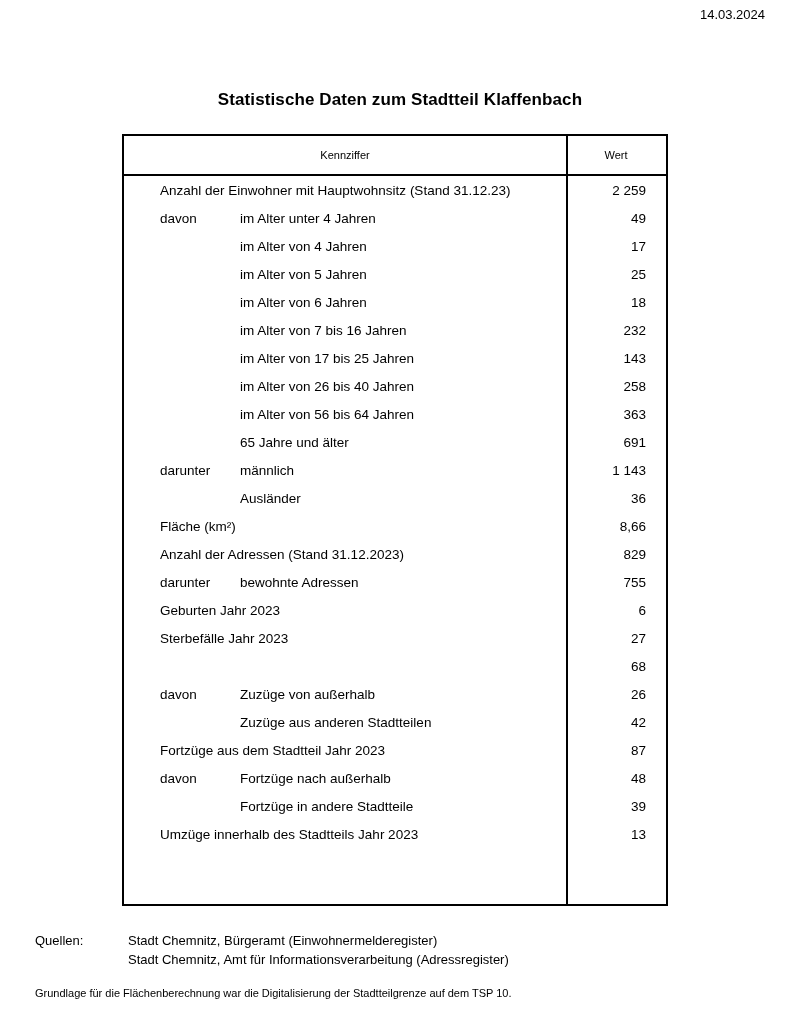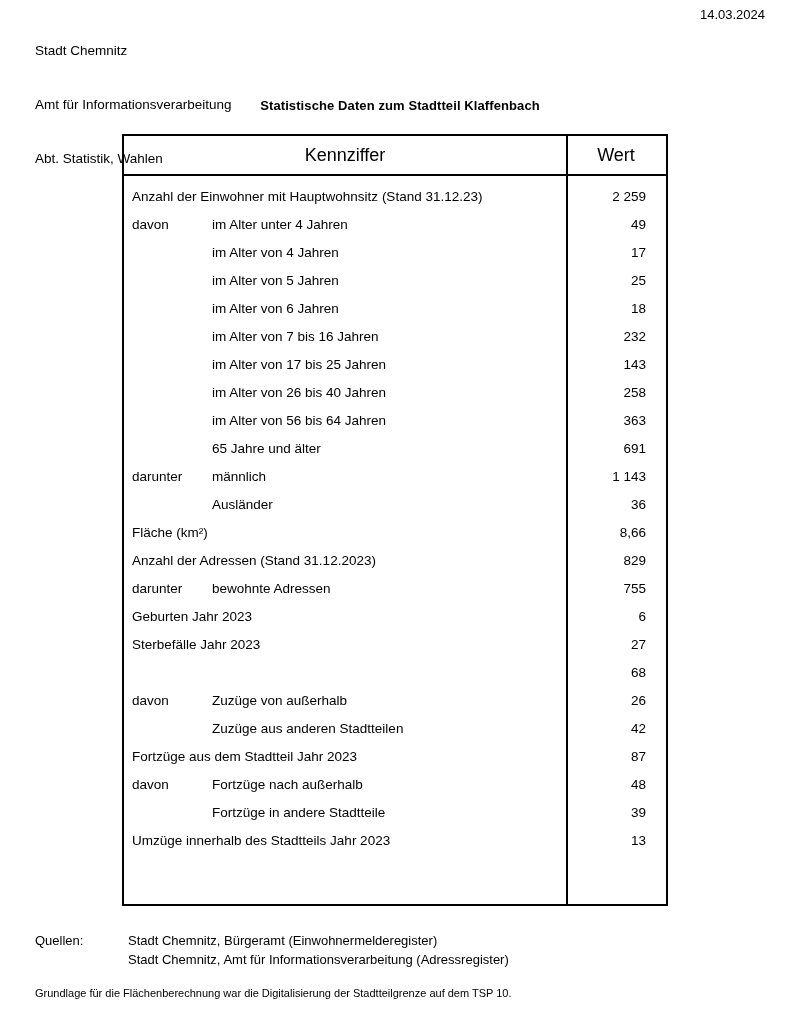--- a/index.html
+++ b/index.html
@@ -35,59 +35,60 @@
     top: 6px;
     font-size: 13px;
     line-height: 18px;
   }
   
   .title {
     position: absolute;
     left: 0;
     right: 0;
     top: 86px;
-    margin: 12px;
+    margin: 4px;
     text-align: center;
-    font-size: 13px;
+    font-size: 17px;
     font-weight: bold;
     letter-spacing: 0.1px;
   }
   
   .stat-table {
     position: absolute;
     left: 122px;
     top: 134px;
     width: 546px;
     height: 772px;
     box-sizing: border-box;
     border: 2px solid #000000;
   }
   .thead {
     display: flex;
     height: 38px;
     box-sizing: content-box;
     border-bottom: 2px solid #000000;
     align-items: center;
-    font-size: 18px;
+    font-size: 11px;
   }
   .th-k {
     width: 442px;
     text-align: center;
   }
   .th-w {
     flex: 1;
     text-align: center;
   }
   .tbody {
     font-size: 13.5px;
   }
   .row {
     display: flex;
     height: 28px;
-    align-items: flex-end;
+    align-items: center;
+    padding-left: 28px;
   }
   .labels {
     width: 442px;
     box-sizing: border-box;
     padding-left: 8px;
     display: flex;
     align-items: center;
     overflow: hidden;
   }
   .prefix {
@@ -134,25 +135,20 @@
     font-size: 11px;
     line-height: 18px;
     white-space: pre;
   }
 </style>
 </head>
 <body>
 
 <div class="page">
 
-  <div class="letterhead">
-    <div>Stadt Chemnitz</div>
-    <div>Amt für Informationsverarbeitung</div>
-    <div>Abt. Statistik, Wahlen</div>
-  </div>
 
   <div class="date">14.03.2024</div>
 
   <h1 class="title">Statistische Daten zum Stadtteil Klaffenbach</h1>
 
   <div class="stat-table">
     <div class="thead">
       <div class="th-k">Kennziffer</div>
       <div class="th-w">Wert</div>
     </div>

